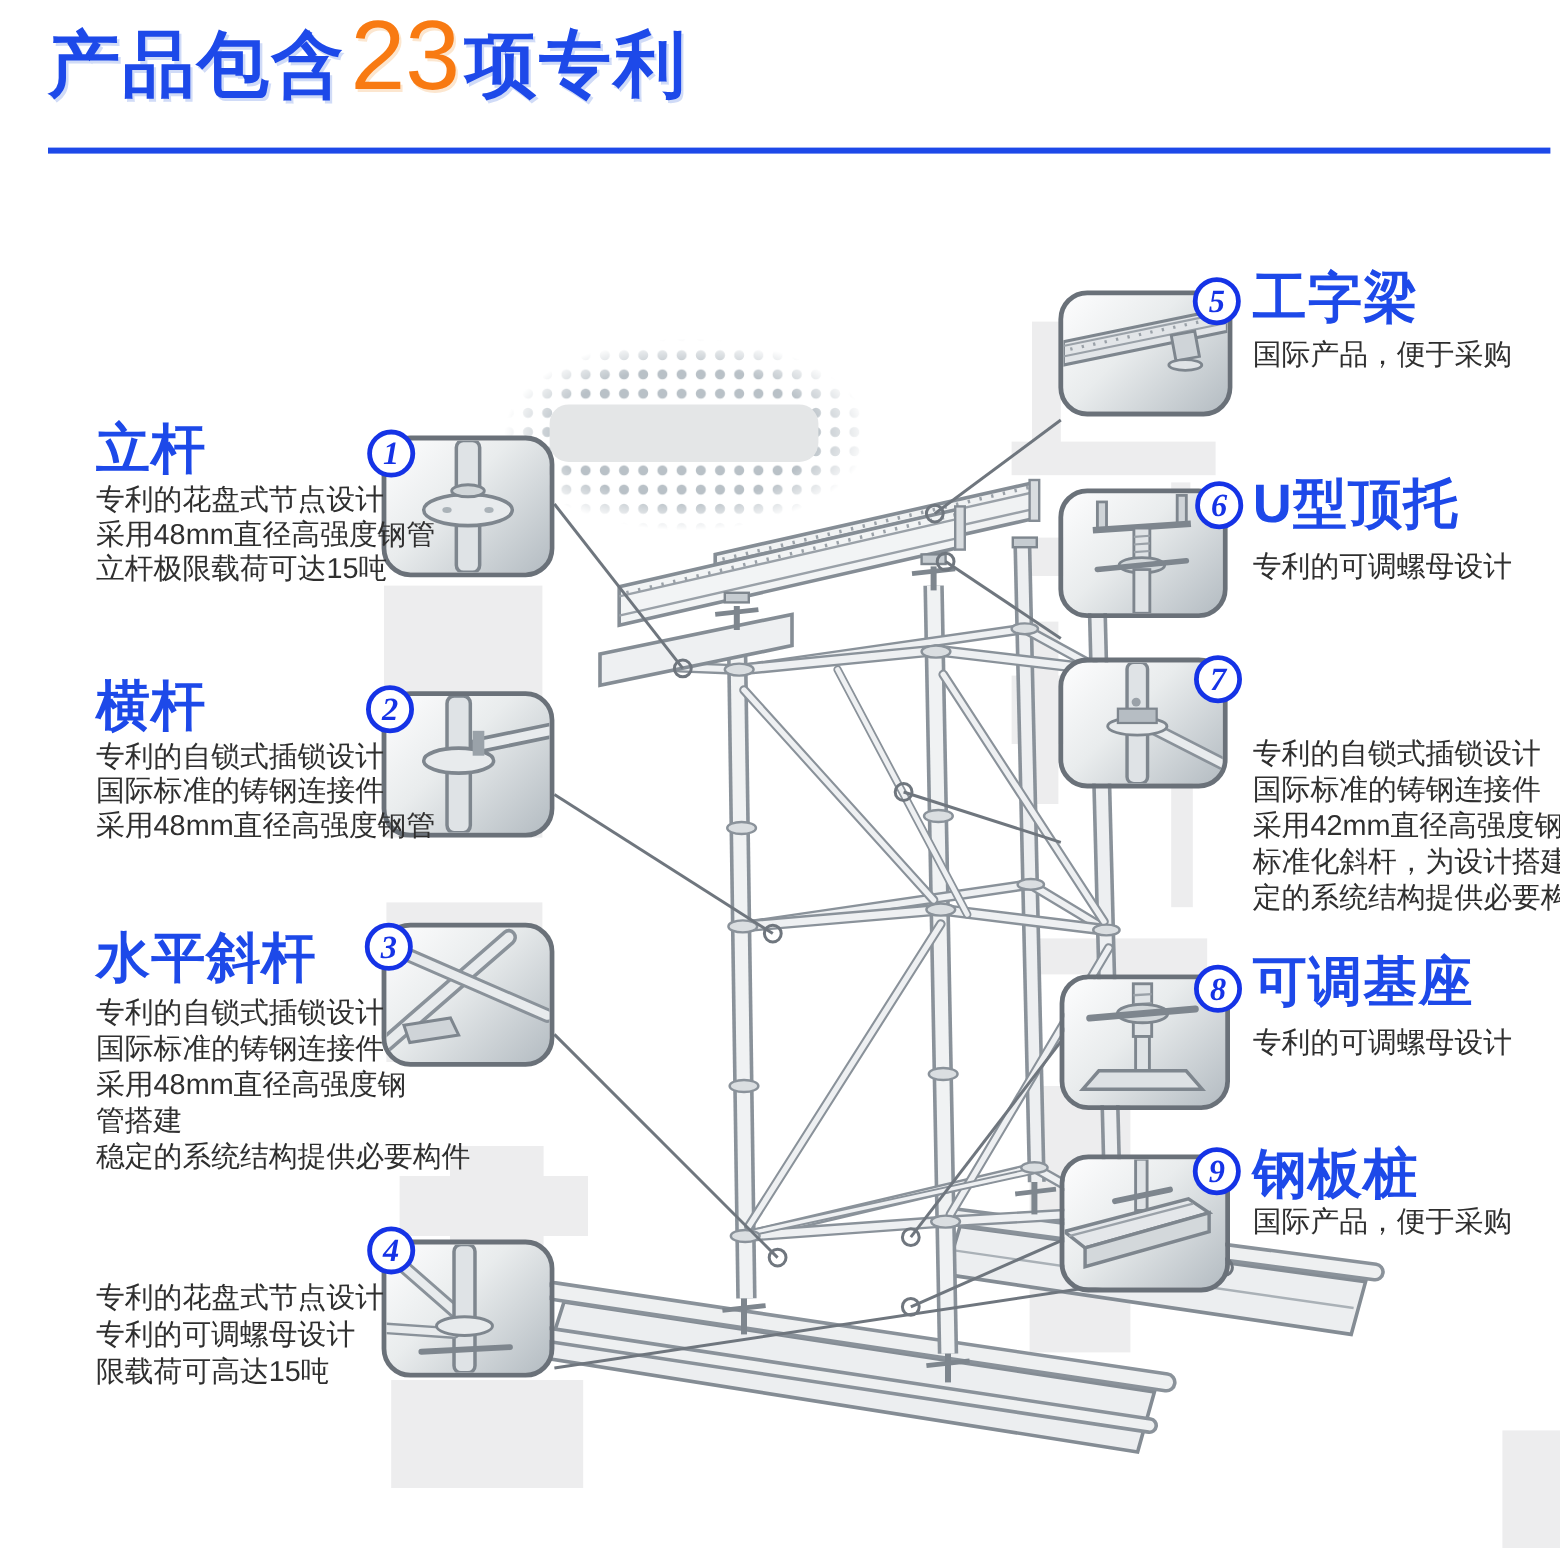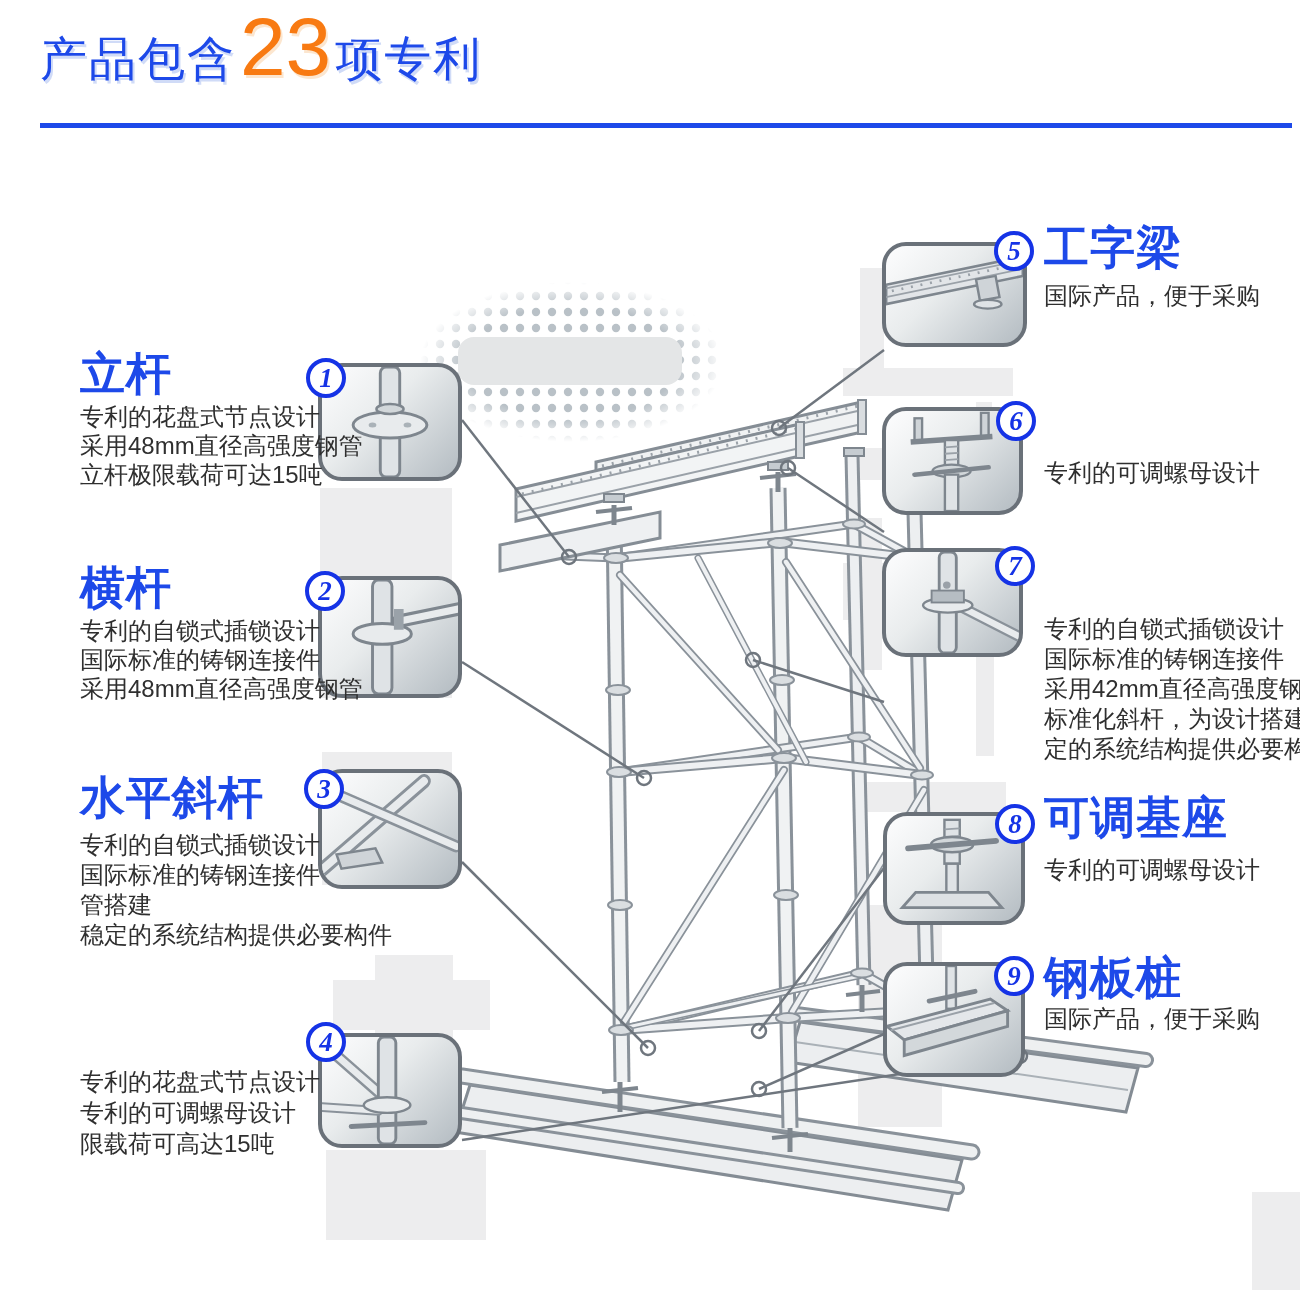--- a/index.html
+++ b/index.html
@@ -2,21 +2,21 @@
 <html><head>
 <meta charset="utf-8">
 <style>
   html,body{margin:0;padding:0;background:#ffffff;}
   .page{position:relative;width:1300px;height:1290px;background:#fff;overflow:hidden;
         font-family:"Liberation Sans",sans-serif;}
   .blk{position:absolute;background:#ededee;z-index:1;}
   .illustration{position:absolute;left:0;top:0;z-index:2;pointer-events:none;}
   
   .titlebar{position:absolute;left:40px;top:10px;display:flex;align-items:baseline;z-index:6;}
-  .title-blue{color:#1d49e9;font-size:47px;font-weight:400;letter-spacing:2px;
+  .title-blue{color:#1d49e9;font-size:60px;font-weight:700;letter-spacing:2px;
               text-shadow:2px 3px 0 rgba(170,190,240,.55);}
   .title-num{color:#f87a12;font-size:82px;font-weight:400;line-height:0.9;margin:0 4px;
              text-shadow:2px 3px 0 rgba(250,214,175,.6);}
   .rule{position:absolute;left:40px;top:123px;width:1252px;height:5px;background:#1d49e9;z-index:6;}
   
   .h-item{position:absolute;color:#1d49e9;font-weight:800;font-size:45px;line-height:44px;
           letter-spacing:1px;white-space:nowrap;z-index:6;}
   .body-lines{position:absolute;color:#2f2f2f;font-size:24px;white-space:nowrap;z-index:6;}
   
   .badge{position:absolute;width:40px;height:40px;box-sizing:border-box;border:4px solid #1533e6;
@@ -232,35 +232,37 @@
   <div class="body-lines" style="left:80px;top:616px;line-height:29px">
     <div>专利的自锁式插锁设计</div>
     <div>国际标准的铸钢连接件</div>
     <div>采用48mm直径高强度钢管</div>
   </div>
 
   <div class="h-item" style="left:80px;top:776px">水平斜杆</div>
   <div class="body-lines" style="left:80px;top:830px;line-height:30px">
     <div>专利的自锁式插锁设计</div>
     <div>国际标准的铸钢连接件</div>
+    <div>采用48mm直径高强度钢</div>
     <div>管搭建</div>
     <div>稳定的系统结构提供必要构件</div>
   </div>
 
   <div class="body-lines" style="left:80px;top:1066px;line-height:31px">
     <div>专利的花盘式节点设计</div>
     <div>专利的可调螺母设计</div>
     <div>限载荷可高达15吨</div>
   </div>
 
   <div class="h-item" style="left:1044px;top:226px">工字梁</div>
   <div class="body-lines" style="left:1044px;top:281px;line-height:30px">
     <div>国际产品，便于采购</div>
   </div>
 
+  <div class="h-item" style="left:1044px;top:398px">U型顶托</div>
   <div class="body-lines" style="left:1044px;top:458px;line-height:30px">
     <div>专利的可调螺母设计</div>
   </div>
 
   <div class="body-lines" style="left:1044px;top:614px;line-height:30px">
     <div>专利的自锁式插锁设计</div>
     <div>国际标准的铸钢连接件</div>
     <div>采用42mm直径高强度钢管</div>
     <div>标准化斜杆，为设计搭建稳</div>
     <div>定的系统结构提供必要构件</div>

